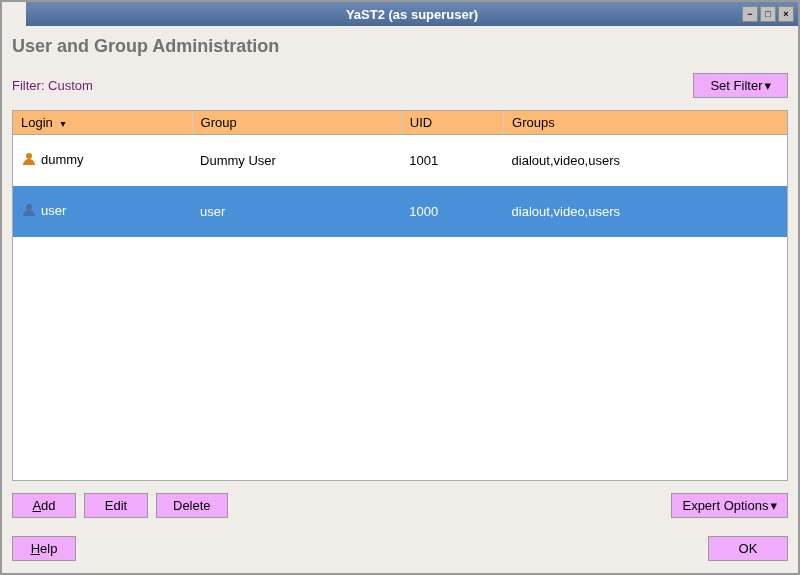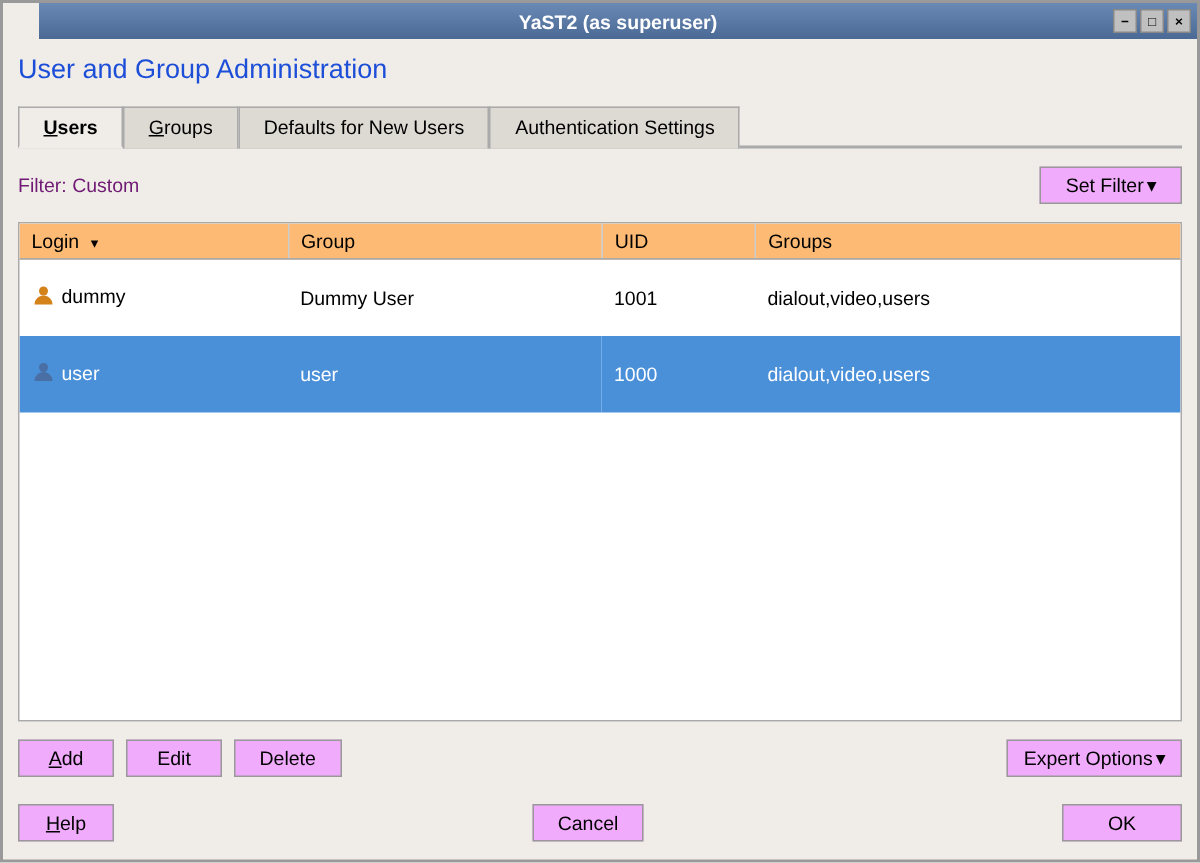--- a/index.html
+++ b/index.html
@@ -59,22 +59,22 @@
     .window-body {
       flex: 1;
       display: flex;
       flex-direction: column;
       padding: 10px;
       gap: 8px;
     }
 
     .page-title {
       font-size: 18px;
-      font-weight: normal;
-      color: #1d4ed8;
+      font-weight: bold;
+      color: #737373;
       margin-bottom: 4px;
     }
 
     .tabs {
       display: flex;
       gap: 0;
       border-bottom: 2px solid #aaa;
     }
 
     .tab {
@@ -234,34 +234,20 @@
     <div class="titlebar-controls">
       <div class="titlebar-btn">−</div>
       <div class="titlebar-btn">□</div>
       <div class="titlebar-btn">×</div>
     </div>
   </div>
 
   <div class="window-body">
     <div class="page-title">User and Group Administration</div>
 
-    <div class="tabs">
-      <div class="tab active">
-        <span class="tab-underline">U</span><span>sers</span>
-      </div>
-      <div class="tab">
-        <span class="tab-underline">G</span><span>roups</span>
-      </div>
-      <div class="tab">
-        <span>Defaults for New Users</span>
-      </div>
-      <div class="tab">
-        <span>Authentication Settings</span>
-      </div>
-    </div>
 
     <div class="filter-bar">
       <span class="filter-label">Filter: Custom</span>
       <button class="btn set-filter-btn">
         <span>Set Filter</span>
         <span>▾</span>
       </button>
     </div>
 
     <div class="table-container">
@@ -329,25 +315,20 @@
         <span>▾</span>
       </button>
     </div>
 
     <div class="footer-bar">
       <div class="footer-left">
         <button class="btn">
           <span><u>H</u></span><span>elp</span>
         </button>
       </div>
-      <div class="footer-center">
-        <button class="btn">
-          <span>Cancel</span>
-        </button>
-      </div>
       <div class="footer-right">
         <button class="btn ok-btn">
           <span>OK</span>
         </button>
       </div>
     </div>
   </div>
 </div>
 
 </body></html>

